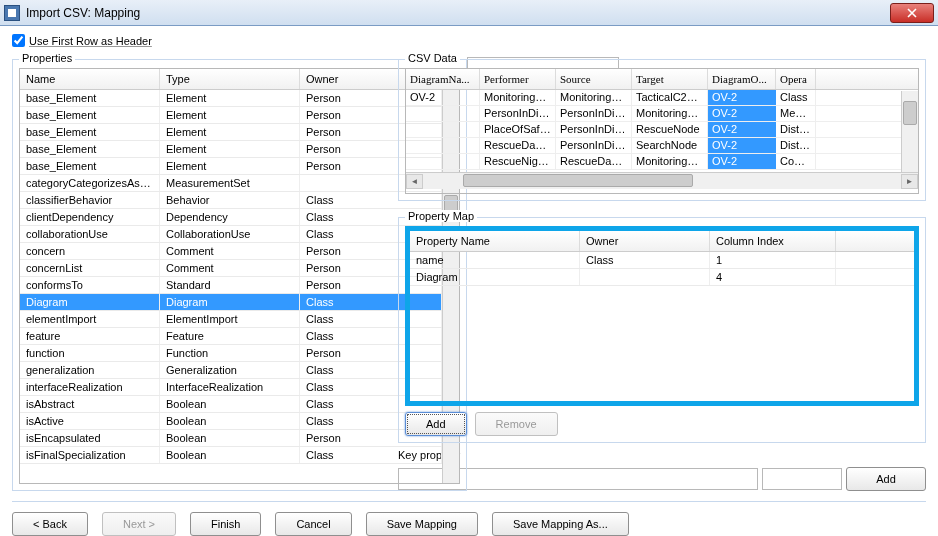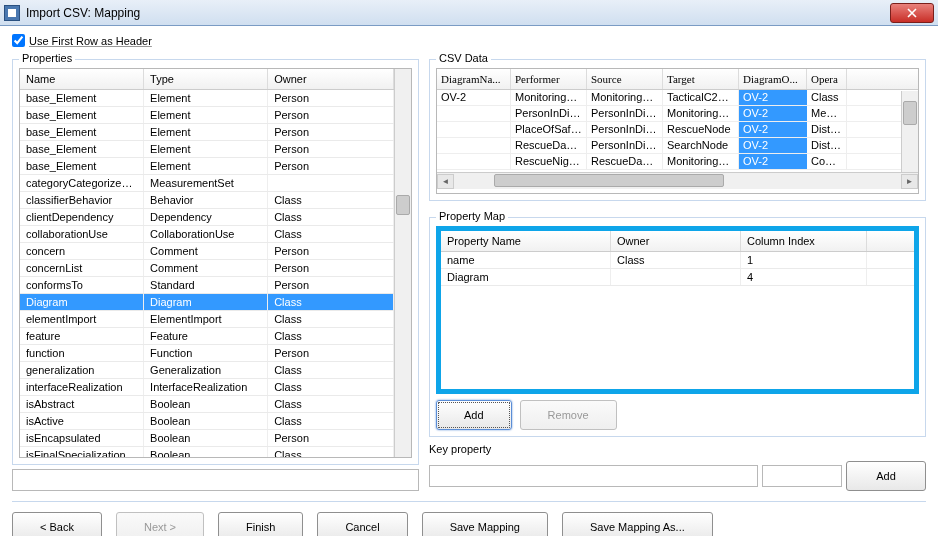--- a/index.html
+++ b/index.html
@@ -14,21 +14,21 @@
   .titlebar .close svg { width: 10px; height: 10px; }
 
   .content { padding: 8px 12px 10px 12px; }
 
   .toprow { display: flex; margin-bottom: 6px; }
   .checkbox-row { display: flex; align-items: center; gap: 4px; }
   .checkbox-row input { width: 13px; height: 13px; }
   .checkbox-row span { text-decoration: underline; text-decoration-color: #999; }
 
   .main { display: flex; gap: 10px; height: 438px; }
-  .left-pane { width: 407px; display: flex; flex-direction: column; }
+  .left-pane { width: 376px; display: flex; flex-direction: row; }
   .right-pane { flex: 1; display: flex; flex-direction: column; }
 
   .group { border: 1px solid #c7d8ed; padding: 6px; position: relative; margin-top: 6px; }
   .group-label { position: absolute; top: -8px; left: 6px; background: #fff; padding: 0 3px; font-size: 11px; }
 
   .prop-group { flex: 1; display: flex; flex-direction: column; min-height: 0; }
   .prop-table-wrap { flex: 1; display: flex; border: 1px solid #b8b8b8; overflow: hidden; margin-top: 2px; }
   .prop-table { flex: 1; overflow-y: auto; overflow-x: hidden; }
   .thead { display: flex; background: linear-gradient(to bottom, #fff, #f1f1f1); border-bottom: 1px solid #ccc; }
   .th { padding: 4px 6px; border-right: 1px solid #dcdcdc; font-weight: normal; overflow: hidden; white-space: nowrap; text-overflow: ellipsis; }
@@ -69,21 +69,21 @@
   .csv-vscroll .thumb { position: absolute; left: 1px; width: 14px; background: #cdcdcd; border: 1px solid #aaa; border-radius: 2px; }
 
   
   .pmap-group { flex: 1; display: flex; flex-direction: column; margin-top: 16px; }
   .pmap-table-wrap { flex: 1; border: 5px solid #0ea5e9; overflow: hidden; margin-top: 2px; }
   .pmap-c1 { width: 170px; }
   .pmap-c2 { width: 130px; }
   .pmap-c3 { width: 126px; }
   .pmap-buttons { display: flex; gap: 8px; margin-top: 6px; }
 
-  .btn { height: 30px; padding: 0 27px; background: linear-gradient(to bottom, #fff, #e8e8e8); border: 1px solid #8f8f8f; border-radius: 3px; font: inherit; cursor: pointer; }
+  .btn { height: 24px; padding: 0 20px; background: linear-gradient(to bottom, #fff, #e8e8e8); border: 1px solid #8f8f8f; border-radius: 3px; font: inherit; cursor: pointer; }
   .btn:disabled { color: #999; border-color: #c0c0c0; background: linear-gradient(to bottom, #fafafa, #efefef); cursor: default; }
   .btn.focused { outline: 1px dotted #555; outline-offset: -3px; border-color: #5a8dd6; box-shadow: 0 0 2px #5a8dd6; }
 
   .key-row { display: flex; align-items: center; gap: 4px; margin-top: 6px; }
   .key-row label { width: auto; margin-right: 2px; }
   .key-row input { height: 22px; border: 1px solid #b8b8b8; padding: 2px 4px; font: inherit; }
 
   .footer { border-top: 1px solid #c7d8ed; padding-top: 10px; margin-top: 10px; display: flex; gap: 14px; }
   .footer .btn { min-width: 64px; }
 </style>

